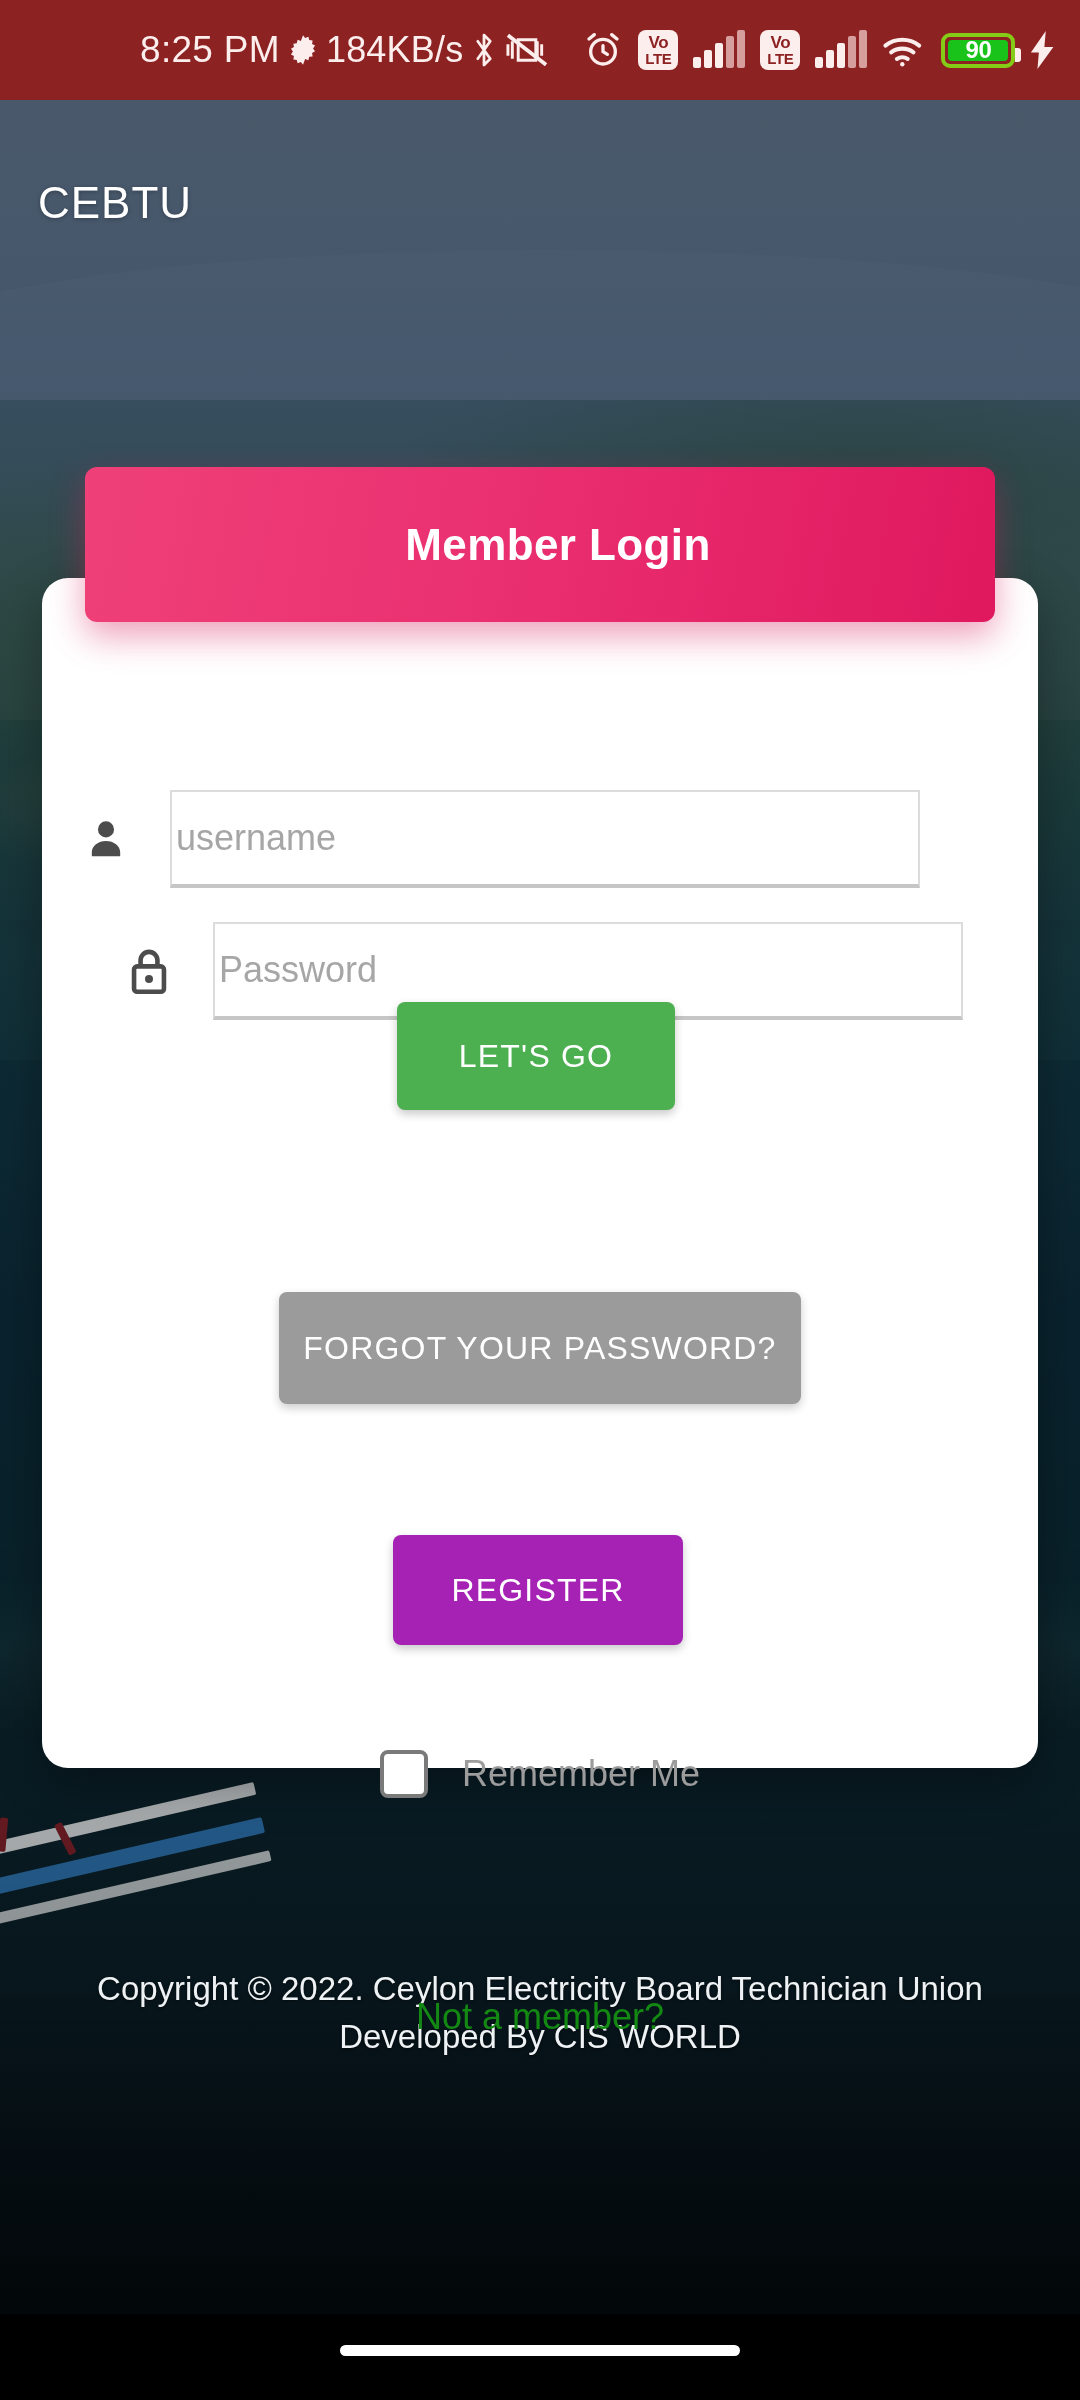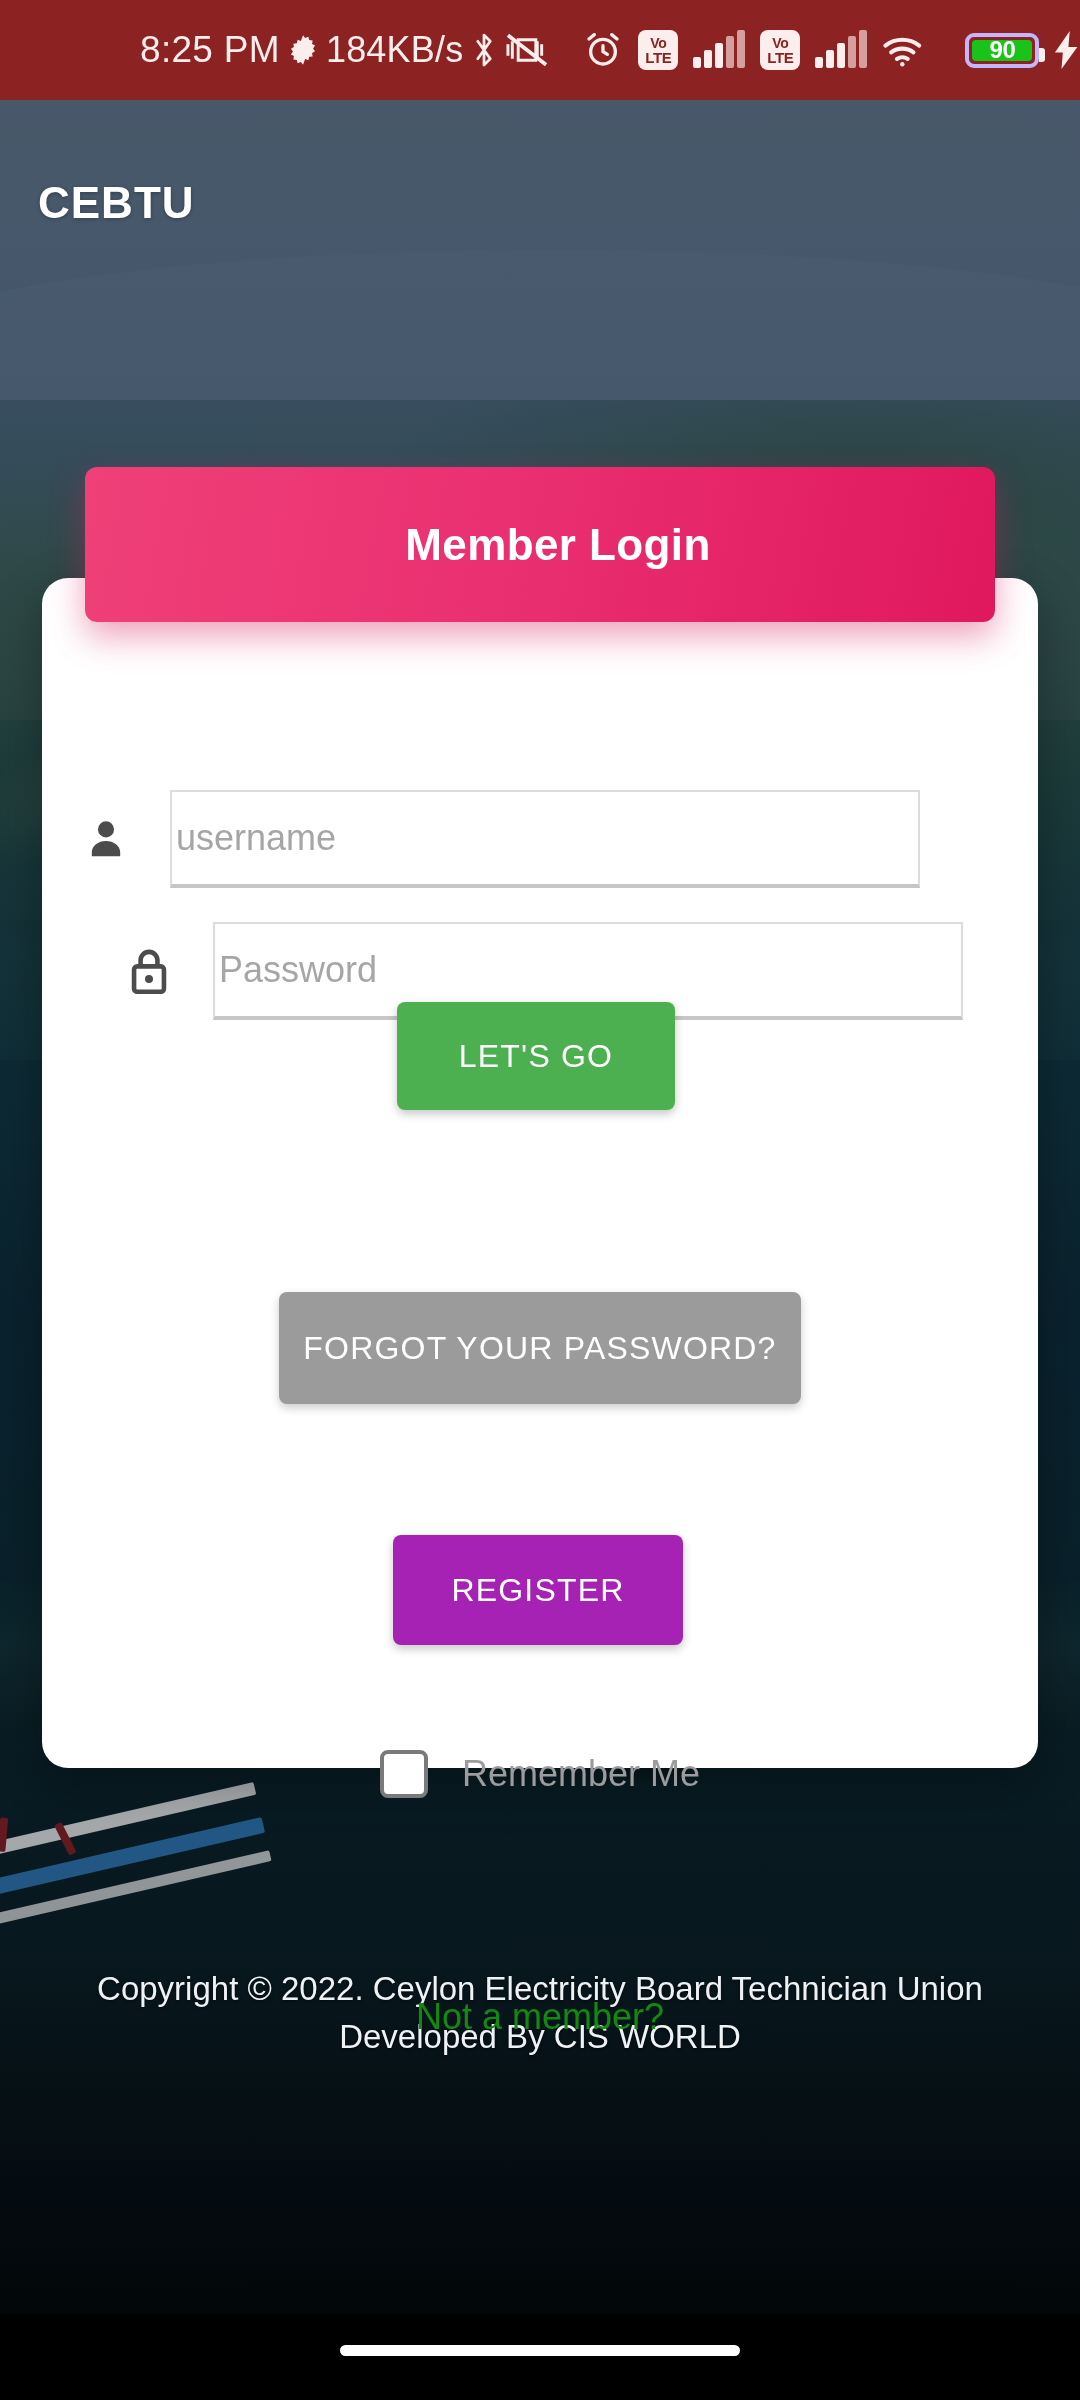--- a/index.html
+++ b/index.html
@@ -47,34 +47,34 @@
     width:40px; height:40px; border-radius:8px;
     background:#fdeeee;
     display:flex; flex-direction:column;
     align-items:center; justify-content:center;
     line-height:1;
   }
   .volte-box span {
     color:#8C2222; font-size:15px; font-weight:bold;
     letter-spacing:-.3px;
   }
-  .volte-box span:first-child { font-size:14px; }
+  .volte-box span:first-child { font-size:17px; }
 
   .bars { display:flex; align-items:flex-end; gap:3px; height:36px; }
   .bars i { width:8px; border-radius:2px; display:block; }
   .bars i:nth-child(1){ height:11px; background:#fdeeee; }
   .bars i:nth-child(2){ height:18px; background:#fdeeee; }
   .bars i:nth-child(3){ height:25px; background:#fdeeee; }
   .bars i:nth-child(4){ height:32px; background:#d79e9e; }
   .bars i:nth-child(5){ height:38px; background:#d79e9e; }
 
   .battery {
-    width:74px; height:35px; border:4px solid #c4b5fd;
+    width:74px; height:35px; border:4px solid #84cc16;
     border-radius:9px; position:relative;
-    display:flex; align-items:center; justify-content:center;margin-left:24px;
+    display:flex; align-items:center; justify-content:center;
   }
   .battery::after {
     content:""; position:absolute; right:-10px; top:11px;
     width:6px; height:14px; background:#fdeeee; border-radius:0 3px 3px 0;
   }
   .battery .fill {
     position:absolute; left:3px; top:3px; bottom:3px;
     width:calc(100% - 6px); background:#19C319; border-radius:4px;
   }
   .battery .pct {
@@ -151,21 +151,21 @@
     background:radial-gradient(ellipse 95px 60px at 50% 0%, rgba(0,0,0,.55), transparent 72%);
   }
   .bg-vignette {
     position:absolute; inset:0;
     background:linear-gradient(180deg, rgba(10,20,32,.22) 0%, rgba(10,20,32,.05) 20%, rgba(0,0,0,0) 45%, rgba(0,0,0,.25) 82%, rgba(0,0,0,.6) 100%);
   }
 
   
   #apptitle {
     position:absolute; top:178px; left:38px;
-    color:#ffffff; font-size:44px; font-weight:700;
+    color:#ffffff; font-size:44px; font-weight:400;
     letter-spacing:1px; z-index:20;
     text-shadow:0 1px 4px rgba(0,0,0,.3);
   }
 
   
   #card {
     position:absolute; top:578px; left:42px;
     width:996px; height:1190px;
     background:#ffffff;
     border-radius:26px;

